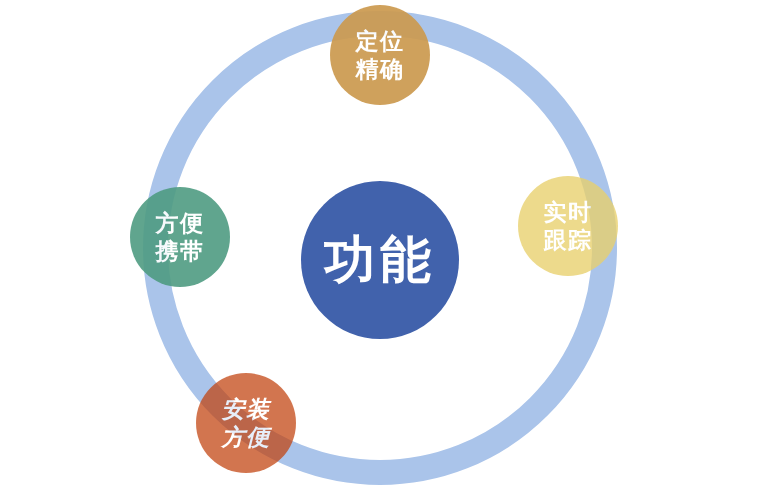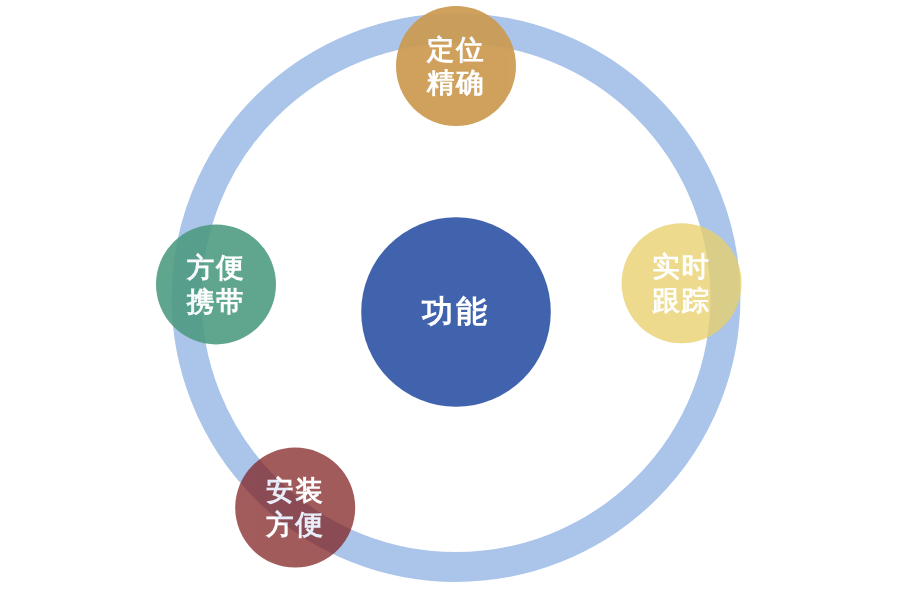--- a/index.html
+++ b/index.html
@@ -48,21 +48,21 @@
     display: block;
     white-space: nowrap;
   }
 
   
   .hub {
     width: 158px;
     height: 158px;
     left: 301px;
     top: 181px;
-    font-size: 26px;
+    font-size: 51px;
     font-weight: 700;
     letter-spacing: 0.1em;
     line-height: 1.22;
   }
 
   
   .sat {
     width: 100px;
     height: 100px;
     font-size: 23px;
@@ -83,27 +83,27 @@
 
   <svg id="ring-layer" viewBox="0 0 758 492" aria-hidden="true" style="width: 758px; height: 492px;">
     <circle id="ring-circle" cx="380" cy="248" r="224.5" fill="none" stroke="#aac4ea" stroke-width="25"></circle>
   </svg>
 
   <div class="node sat sat-top" id="node-0" style="width: 100px; height: 100px; left: 330px; top: 5px; background: rgb(204, 154, 79); color: rgb(255, 255, 255); opacity: 0.92;">
     <span class="line">定位</span>
     <span class="line">精确</span>
   </div>
 
-  <div class="node sat sat-right" id="node-1" style="width: 100px; height: 100px; left: 518px; top: 186px; background: rgb(232, 208, 108); color: rgb(255, 255, 255); opacity: 0.78;">
+  <div class="node sat sat-right" id="node-1" style="width: 100px; height: 100px; left: 518px; top: 176px; background: rgb(232, 208, 108); color: rgb(255, 255, 255); opacity: 0.78;">
     <span class="line">实时</span>
     <span class="line">跟踪</span>
   </div>
 
 
-  <div class="node sat sat-bot-left" id="node-3" style="width: 100px; height: 100px; left: 196px; top: 373px; background: #7f1d1d; color: rgb(255, 255, 255); opacity: 0.72;">
+  <div class="node sat sat-bot-left" id="node-3" style="width: 100px; height: 100px; left: 196px; top: 373px; background: #c2410c; color: rgb(255, 255, 255); opacity: 0.72; font-style: italic;">
     <span class="line">安装</span>
     <span class="line">方便</span>
   </div>
 
   <div class="node sat sat-left" id="node-4" style="width: 100px; height: 100px; left: 130px; top: 187px; background: rgb(79, 156, 130); color: rgb(255, 255, 255); opacity: 0.9;">
     <span class="line">方便</span>
     <span class="line">携带</span>
   </div>
 
   <div class="node hub" id="node-hub" style="width: 158px; height: 158px; left: 301px; top: 181px; background: rgb(65, 98, 172); color: rgb(255, 255, 255);">

